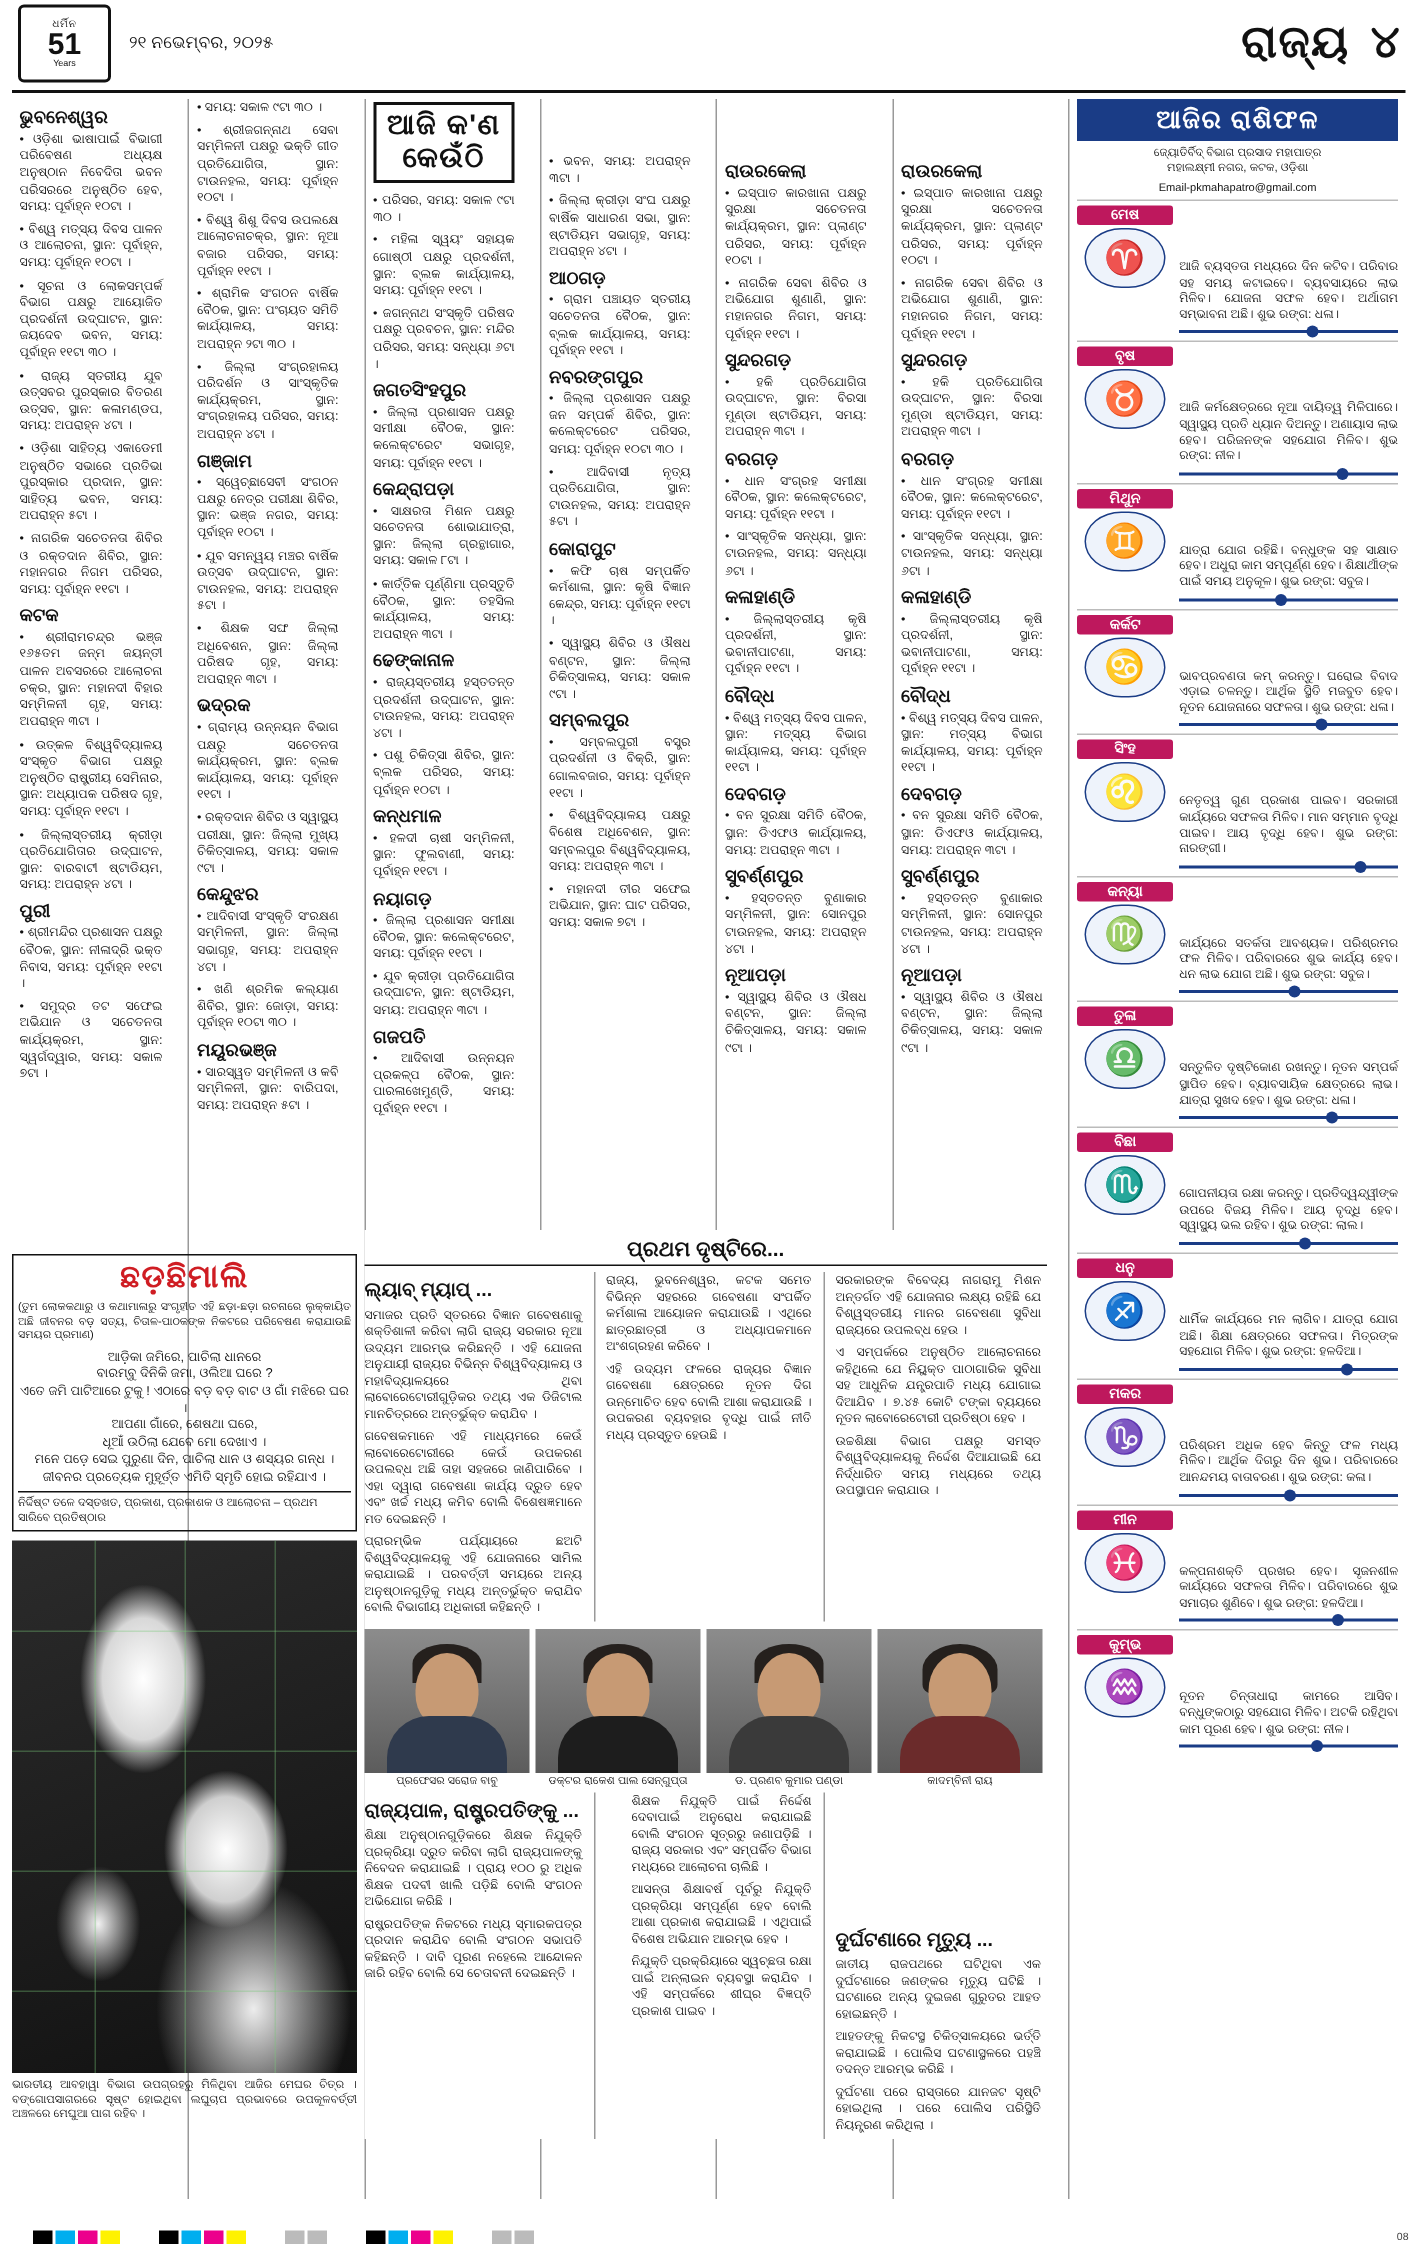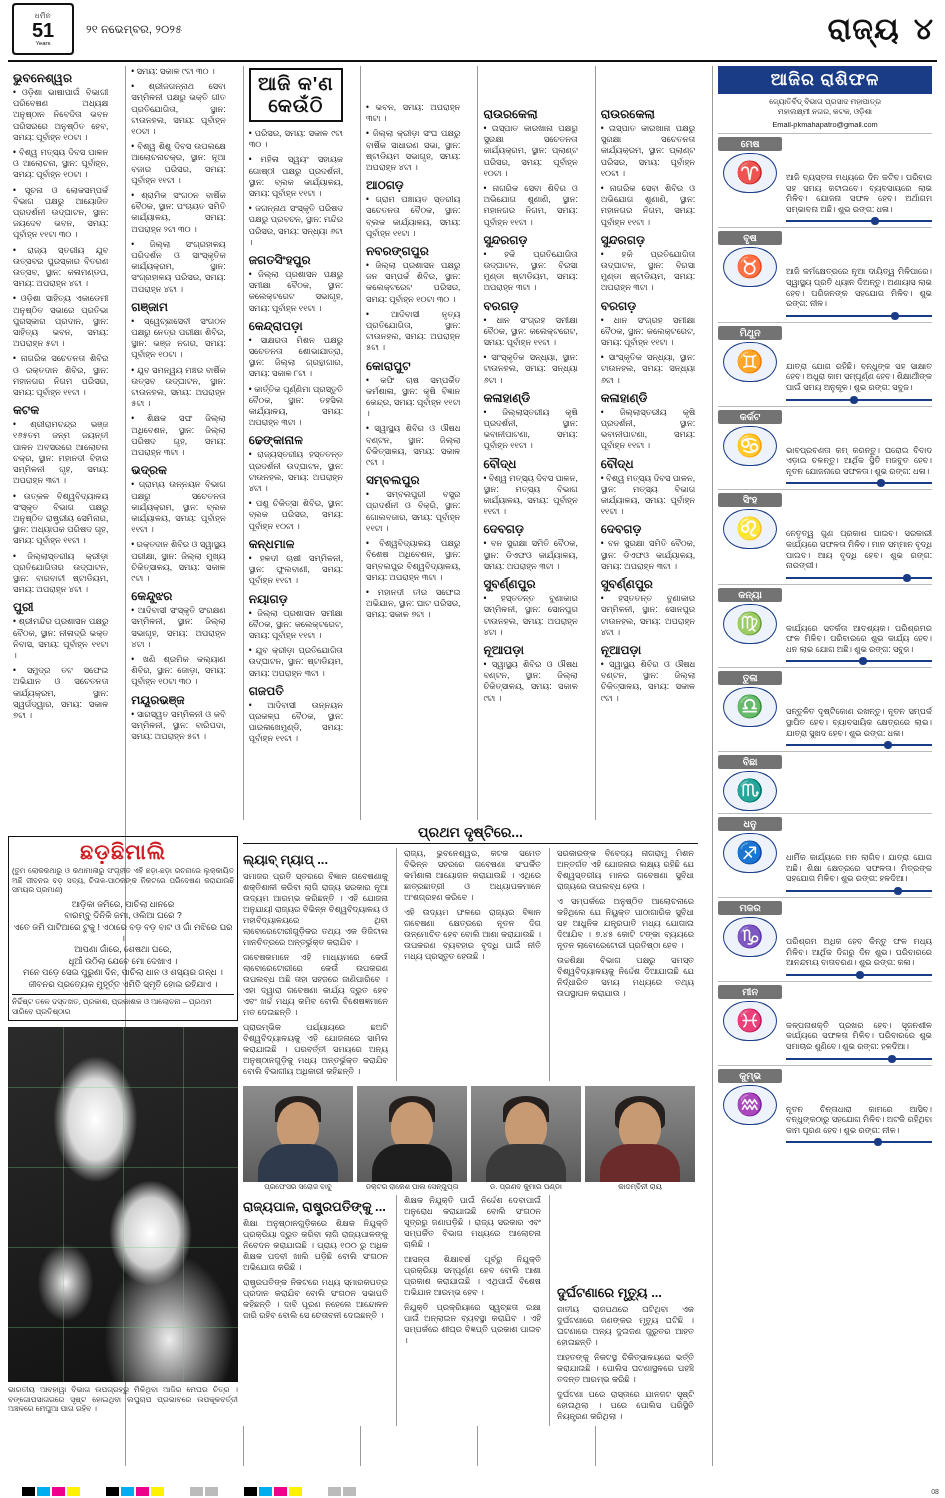--- a/index.html
+++ b/index.html
@@ -60,21 +60,21 @@
   
   .rashi-head {
     background:#1a3c86; color:#fff; text-align:center; font-size:17px; font-weight:bold;
     padding:4px 0; letter-spacing:1px; margin-bottom:3px;
   }
   .rashi-sub { font-size:7.6px; text-align:center; line-height:10px; margin-bottom:3px; }
   .rashi-email { font-size:7.4px; text-align:center; margin-bottom:4px; }
   .rashi-row { display:flex; gap:4px; border-top:1px solid #bbb; padding:3px 0 2px 0; }
   .rashi-left { width:64px; flex:none; }
   .rashi-name {
-    background:#737373; color:#fff; font-size:9.5px; font-weight:bold; text-align:center;
+    background:#be185d; color:#fff; font-size:9.5px; font-weight:bold; text-align:center;
     padding:1px 0; border-radius:2px;
   }
   .rashi-sym {
     width:54px; height:40px; margin:2px auto 0 auto; border:1px solid #1a3c86;
     border-radius:50%/55%; display:flex; align-items:center; justify-content:center;
     font-size:22px; color:#1a3c86; background:#eef3fb; overflow:hidden;
   }
   .rashi-text { font-size:8.2px; line-height:10.6px; text-align:justify; flex:1;margin-top:36px; }
   .rashi-meter { margin-top:2px; height:8px; position:relative; }
   .rashi-meter .track { position:absolute; left:0; right:0; top:3px; height:2px; background:#1a3c86; }
@@ -391,20 +391,27 @@
                 <div class="track"></div>
                 <div class="knob" style="left:67%"></div>
               </div>
             </div>
           </div>
           <div class="rashi-row">
             <div class="rashi-left">
               <div class="rashi-name">ବିଛା</div>
               <div class="rashi-sym">♏</div>
             </div>
+            <div style="flex:1">
+              <div class="rashi-text">ଗୋପନୀୟତା ରକ୍ଷା କରନ୍ତୁ। ପ୍ରତିଦ୍ୱନ୍ଦ୍ୱୀଙ୍କ ଉପରେ ବିଜୟ ମିଳିବ। ଆୟ ବୃଦ୍ଧି ହେବ। ସ୍ୱାସ୍ଥ୍ୟ ଭଲ ରହିବ। ଶୁଭ ରଙ୍ଗ: ଲାଲ।</div>
+              <div class="rashi-meter">
+                <div class="track"></div>
+                <div class="knob" style="left:55%"></div>
+              </div>
+            </div>
           </div>
           <div class="rashi-row">
             <div class="rashi-left">
               <div class="rashi-name">ଧନୁ</div>
               <div class="rashi-sym">♐</div>
             </div>
             <div style="flex:1">
               <div class="rashi-text">ଧାର୍ମିକ କାର୍ଯ୍ୟରେ ମନ ଲାଗିବ। ଯାତ୍ରା ଯୋଗ ଅଛି। ଶିକ୍ଷା କ୍ଷେତ୍ରରେ ସଫଳତା। ମିତ୍ରଙ୍କ ସହଯୋଗ ମିଳିବ। ଶୁଭ ରଙ୍ଗ: ହଳଦିଆ।</div>
               <div class="rashi-meter">
                 <div class="track"></div>
@@ -544,21 +551,21 @@
     </div>
 
     <div style="display:flex; gap:8px; margin-top:4px;">
       <div style="width:145px">
         <div class="art-title">ରାଜ୍ୟପାଳ, ରାଷ୍ଟ୍ରପତିଙ୍କୁ ...</div>
         <div id="a4-paras">
             <div class="art-p">ଶିକ୍ଷା ଅନୁଷ୍ଠାନଗୁଡ଼ିକରେ ଶିକ୍ଷକ ନିଯୁକ୍ତି ପ୍ରକ୍ରିୟା ଦ୍ରୁତ କରିବା ଲାଗି ରାଜ୍ୟପାଳଙ୍କୁ ନିବେଦନ କରାଯାଇଛି । ପ୍ରାୟ ୧୦୦ ରୁ ଅଧିକ ଶିକ୍ଷକ ପଦବୀ ଖାଲି ପଡ଼ିଛି ବୋଲି ସଂଗଠନ ଅଭିଯୋଗ କରିଛି ।</div>
             <div class="art-p">ରାଷ୍ଟ୍ରପତିଙ୍କ ନିକଟରେ ମଧ୍ୟ ସ୍ମାରକପତ୍ର ପ୍ରଦାନ କରାଯିବ ବୋଲି ସଂଗଠନ ସଭାପତି କହିଛନ୍ତି । ଦାବି ପୂରଣ ନହେଲେ ଆନ୍ଦୋଳନ ଜାରି ରହିବ ବୋଲି ସେ ଚେତାବନୀ ଦେଇଛନ୍ତି ।</div>
           </div>
       </div>
-      <div style="width:145px; border-left:1px solid #999; padding-left:7px;">
+      <div style="width:145px; border-left:1px solid #999; padding-left:24px;">
         <div id="a5-paras">
             <div class="art-p">ଶିକ୍ଷକ ନିଯୁକ୍ତି ପାଇଁ ନିର୍ଦ୍ଦେଶ ଦେବାପାଇଁ ଅନୁରୋଧ କରାଯାଇଛି ବୋଲି ସଂଗଠନ ସୂତ୍ରରୁ ଜଣାପଡ଼ିଛି । ରାଜ୍ୟ ସରକାର ଏବଂ ସମ୍ପର୍କିତ ବିଭାଗ ମଧ୍ୟରେ ଆଲୋଚନା ଚାଲିଛି ।</div>
             <div class="art-p">ଆସନ୍ତା ଶିକ୍ଷାବର୍ଷ ପୂର୍ବରୁ ନିଯୁକ୍ତି ପ୍ରକ୍ରିୟା ସମ୍ପୂର୍ଣ୍ଣ ହେବ ବୋଲି ଆଶା ପ୍ରକାଶ କରାଯାଇଛି । ଏଥିପାଇଁ ବିଶେଷ ଅଭିଯାନ ଆରମ୍ଭ ହେବ ।</div>
             <div class="art-p">ନିଯୁକ୍ତି ପ୍ରକ୍ରିୟାରେ ସ୍ୱଚ୍ଛତା ରକ୍ଷା ପାଇଁ ଅନ୍‌ଲାଇନ ବ୍ୟବସ୍ଥା କରାଯିବ । ଏହି ସମ୍ପର୍କରେ ଶୀଘ୍ର ବିଜ୍ଞପ୍ତି ପ୍ରକାଶ ପାଇବ ।</div>
           </div>
       </div>
       <div style="width:145px; border-left:1px solid #999; padding-left:7px;">
         <div class="art-title" style="margin-top:90px">ଦୁର୍ଘଟଣାରେ ମୃତ୍ୟୁ ...</div>
         <div id="a6-paras">
             <div class="art-p">ଜାତୀୟ ରାଜପଥରେ ଘଟିଥିବା ଏକ ଦୁର୍ଘଟଣାରେ ଜଣଙ୍କର ମୃତ୍ୟୁ ଘଟିଛି । ଘଟଣାରେ ଅନ୍ୟ ଦୁଇଜଣ ଗୁରୁତର ଆହତ ହୋଇଛନ୍ତି ।</div>

